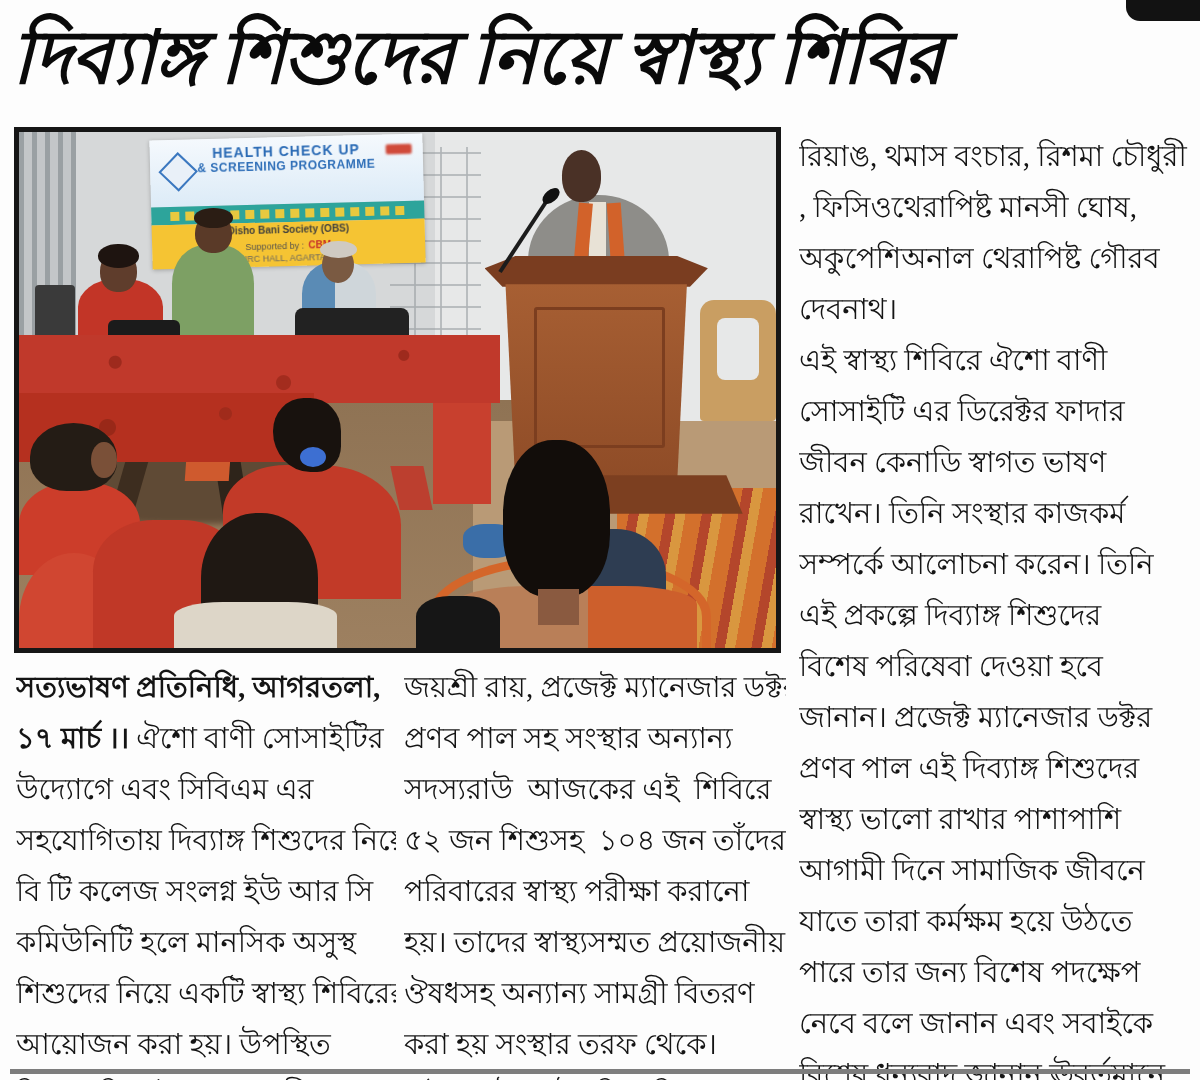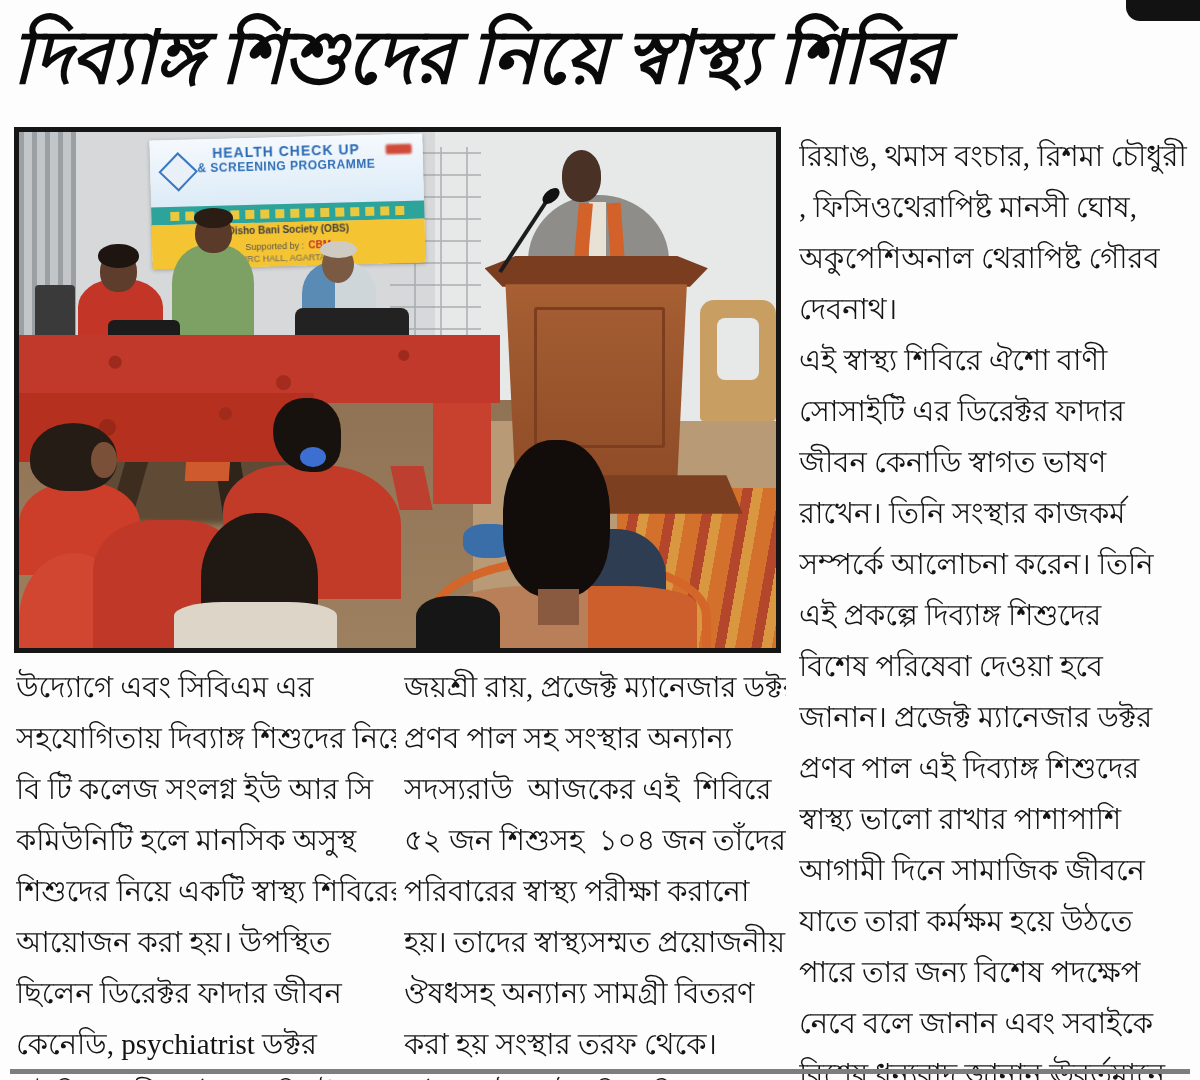--- a/index.html
+++ b/index.html
@@ -213,20 +213,22 @@
   <div class="aud-blue-patch"></div>
   <div class="aud-chair-arc"></div>
   <div class="aud-navy"></div>
   <div class="aud-shoulders"></div>
   <div class="aud-bun-hair"></div>
   <div class="aud-bun-neck"></div>
   <div class="aud-black-blob"></div>
 </div>
 
 <div class="col col1">
+  <div class="lead-line"><span class="bold">সত্যভাষণ প্রতিনিধি, আগরতলা,</span></div>
+  <div class="lead-line"><span class="bold">১৭ মার্চ ।।</span><span> ঐশো বাণী সোসাইটির</span></div>
   <div class="lines">উদ্যোগে এবং সিবিএম এর
 সহযোগিতায় দিব্যাঙ্গ শিশুদের নিয়ে
 বি টি কলেজ সংলগ্ন ইউ আর সি
 কমিউনিটি হলে মানসিক অসুস্থ
 শিশুদের নিয়ে একটি স্বাস্থ্য শিবিরের
 আয়োজন করা হয়। উপস্থিত
 ছিলেন ডিরেক্টর ফাদার জীবন
 কেনেডি, psychiatrist ডক্টর
 কৌশিক নন্দী, সাইকোলজিস্ট</div>
 </div>

